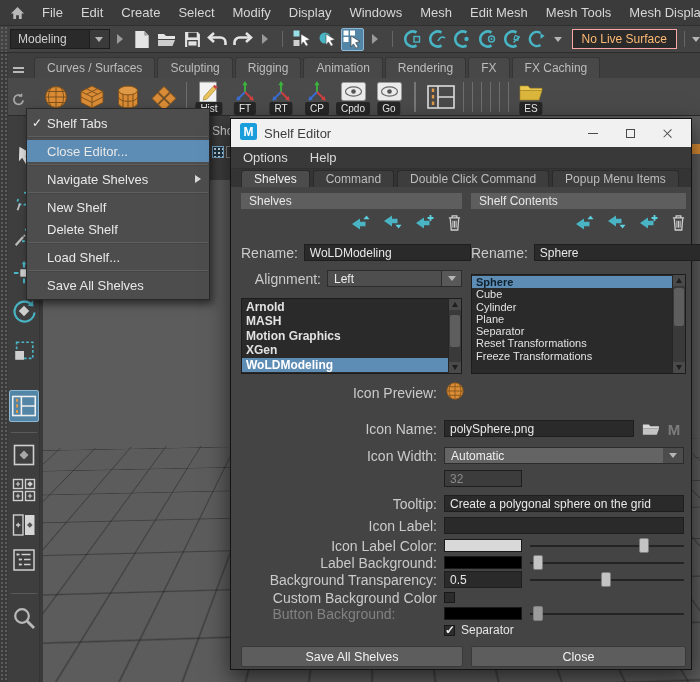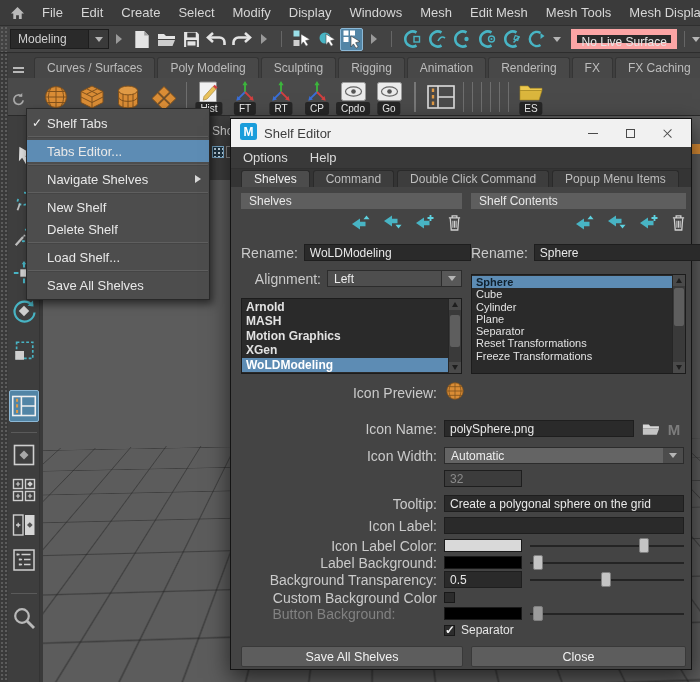--- a/index.html
+++ b/index.html
@@ -15,21 +15,21 @@
   .statusline{position:absolute;left:0;top:26px;width:700px;height:27px;background:#434343;border-bottom:1px solid#2d2d2d;display:flex;align-items:center;z-index:20;}
   .grip{width:7px;align-self:stretch;background-image:radial-gradient(#5f5f5f 1px,transparent 1.1px);background-size:4px 4px;margin-right:3px;}
   .mode-box{width:100px;height:20px;background:#2a2a2a;border:1px solid #1d1d1d;display:flex;align-items:center;font-size:12px;color:#cfcfcf;}
   .mode-box .txt{flex:1;padding-left:7px;}
   .mode-box .arr{width:20px;align-self:stretch;background:#3a3a3a;border-left:1px solid #1d1d1d;display:grid;place-items:center;}
   .tri-down{width:0;height:0;border-left:4px solid transparent;border-right:4px solid transparent;border-top:5px solid #b5b5b5;}
   .sl-sep{width:0;height:16px;border-left:1px solid #666;margin:0 7px;}
   .sl-chev{width:0;height:0;border-top:5px solid transparent;border-bottom:5px solid transparent;border-left:6px solid #9a9a9a;margin:0 7px;}
   .sl-icon{width:23px;height:23px;display:grid;place-items:center;margin:0 1px;}
   .sl-icon.active{background:#5285a6;border:1px solid #8cb8d6;border-radius:2px;}
-  .live-box{width:106px;height:20px;background:#2a2a2a;border:6px solid #fca5a5;display:grid;place-items:center;font-size:12px;color:#e5e5e5;margin-left:10px;}
+  .live-box{width:106px;height:20px;background:#2a2a2a;border:1px solid #fca5a5;display:grid;place-items:center;font-size:12px;color:#fdba74;margin-left:10px;}
 
   
   .shelftabs{position:absolute;left:0;top:54px;width:700px;height:24px;background:#3f3f3f;display:flex;align-items:flex-end;padding-left:34px;gap:2px;z-index:20;}
   .stab{font-size:12px;color:#bcbcbc;background:#484848;border:1px solid #353535;border-bottom:none;border-radius:3px 3px 0 0;padding:3px 12px 3px;white-space:nowrap;cursor:default;}
   
   .shelfrow{position:absolute;left:0;top:78px;width:700px;height:38px;background:#4a4a4a;border-bottom:1px solid #2a2a2a;display:flex;align-items:center;padding-left:38px;z-index:20;}
   .shelf-btn{width:36px;height:36px;position:relative;display:grid;place-items:center;}
   .shelf-btn .chip{position:absolute;bottom:0px;left:50%;transform:translateX(-50%);background:#262626;color:#ececec;font-size:10px;line-height:13px;padding:0 5px;border-radius:2px;white-space:nowrap;}
   .shelf-btn.haslabel svg{margin-bottom:10px;}
   .shelf-sep{width:0;height:30px;border-left:1px solid #6e6e6e;margin:0 4px;}
@@ -248,21 +248,20 @@
     <span class="tri-down" style="margin-left:4px;"></span>
     <div class="live-box">
         <span>No Live Surface</span>
       </div>
     <span class="sl-sep"></span>
     <span class="tri-down"></span>
   </div>
 
   <div class="shelftabs" id="shelf-tabs">
       <span class="stab">Curves / Surfaces</span>
-      <span class="stab">Poly Modeling</span>
       <span class="stab">Sculpting</span>
       <span class="stab">Rigging</span>
       <span class="stab">Animation</span>
       <span class="stab">Rendering</span>
       <span class="stab">FX</span>
       <span class="stab">FX Caching</span>
     </div>
   <div class="shelfrow" id="shelf-row">
       <span class="shelf-btn">
         <svg width="28" height="28" viewBox="0 0 28 28">
@@ -487,21 +486,21 @@
   <div class="frag"></div>
 
   <div class="ctx" id="ctx-menu">
       <div class="ctx-item">
         <span class="ck">✓</span>
         <span>Shelf Tabs</span>
       </div>
       <div class="ctx-sep"></div>
       <div class="ctx-item hl">
         <span class="ck"></span>
-        <span>Tabs Editor...</span>
+        <span>Close Editor...</span>
       </div>
       <div class="ctx-sep"></div>
       <div class="ctx-item">
         <span class="ck"></span>
         <span>Navigate Shelves</span>
         <span class="sub"></span>
       </div>
       <div class="ctx-sep"></div>
       <div class="ctx-item">
         <span class="ck"></span>

